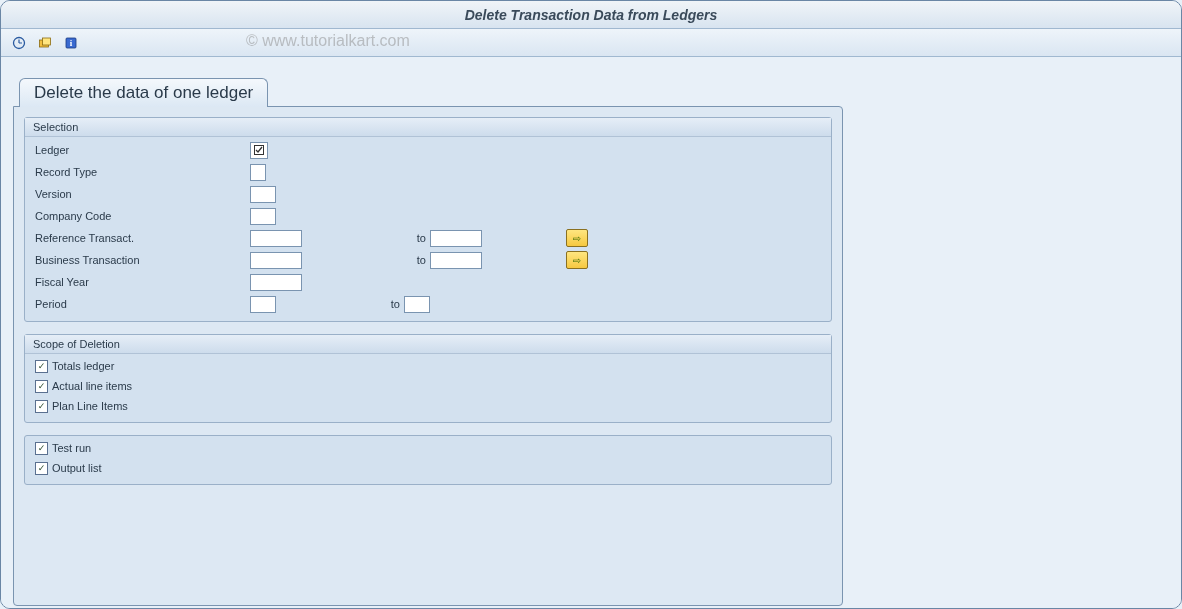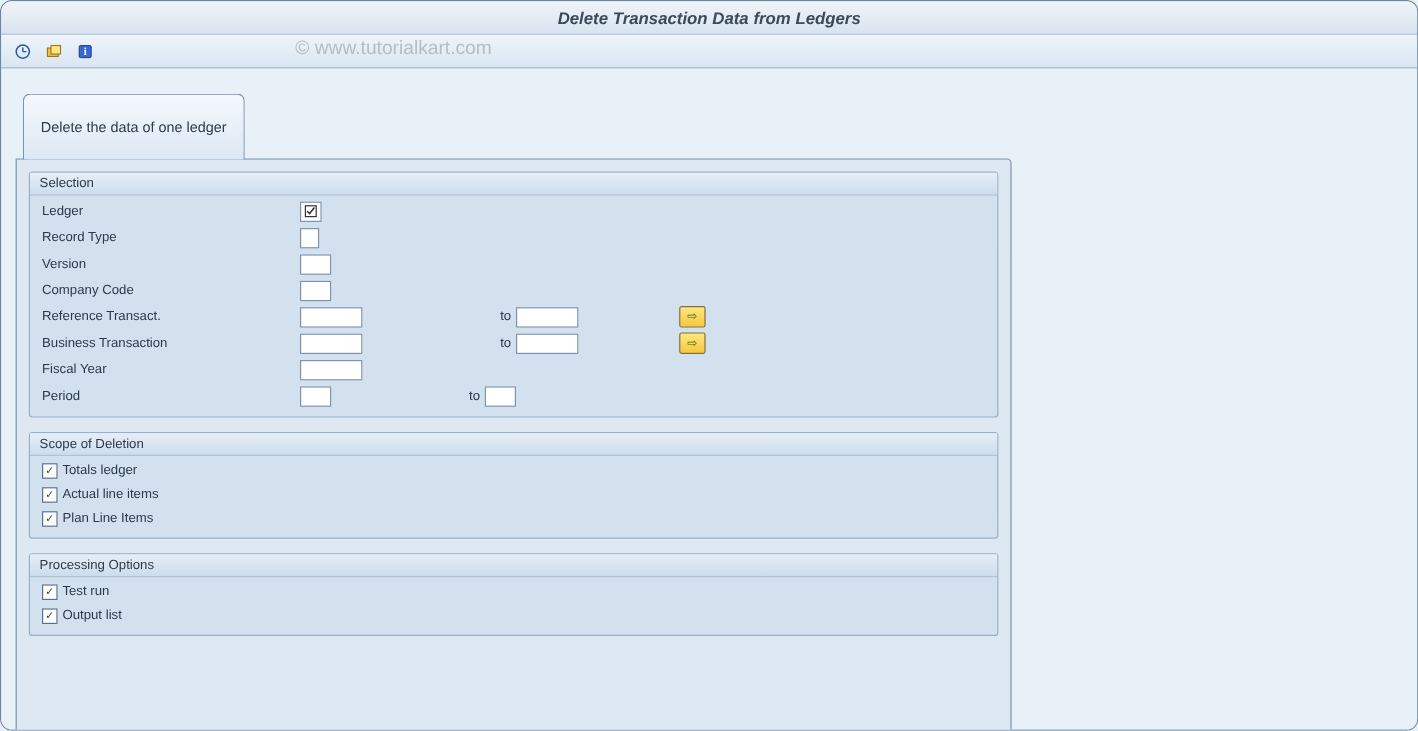--- a/index.html
+++ b/index.html
@@ -72,22 +72,22 @@
     .tab-strip {
       display: flex;
       margin-left: 6px;
     }
     .tab {
       background: linear-gradient(to bottom, #f4f8fc, #dce8f4);
       border: 1px solid #7a94b0;
       border-bottom: none;
       border-top-left-radius: 6px;
       border-top-right-radius: 6px;
-      padding: 20px 14px;
-      font-size: 12px;
+      padding: 4px 14px;
+      font-size: 17px;
       color: #2a3a4a;
       cursor: pointer;
       position: relative;
       top: 1px;
     }
     
     
     .panel {
       background: #dde8f3;
       border: 1px solid #7a94b0;
@@ -339,21 +339,20 @@
           </div>
           <div class="check-row">
             <span class="checkbox">✓</span>
             <span class="check-label">Plan Line Items</span>
           </div>
 
         </div>
       </div>
 
       <div class="group">
-        <div class="group-header">Processing Options</div>
         <div class="group-body">
 
           <div class="check-row">
             <span class="checkbox">✓</span>
             <span class="check-label">Test run</span>
           </div>
           <div class="check-row">
             <span class="checkbox">✓</span>
             <span class="check-label">Output list</span>
           </div>

